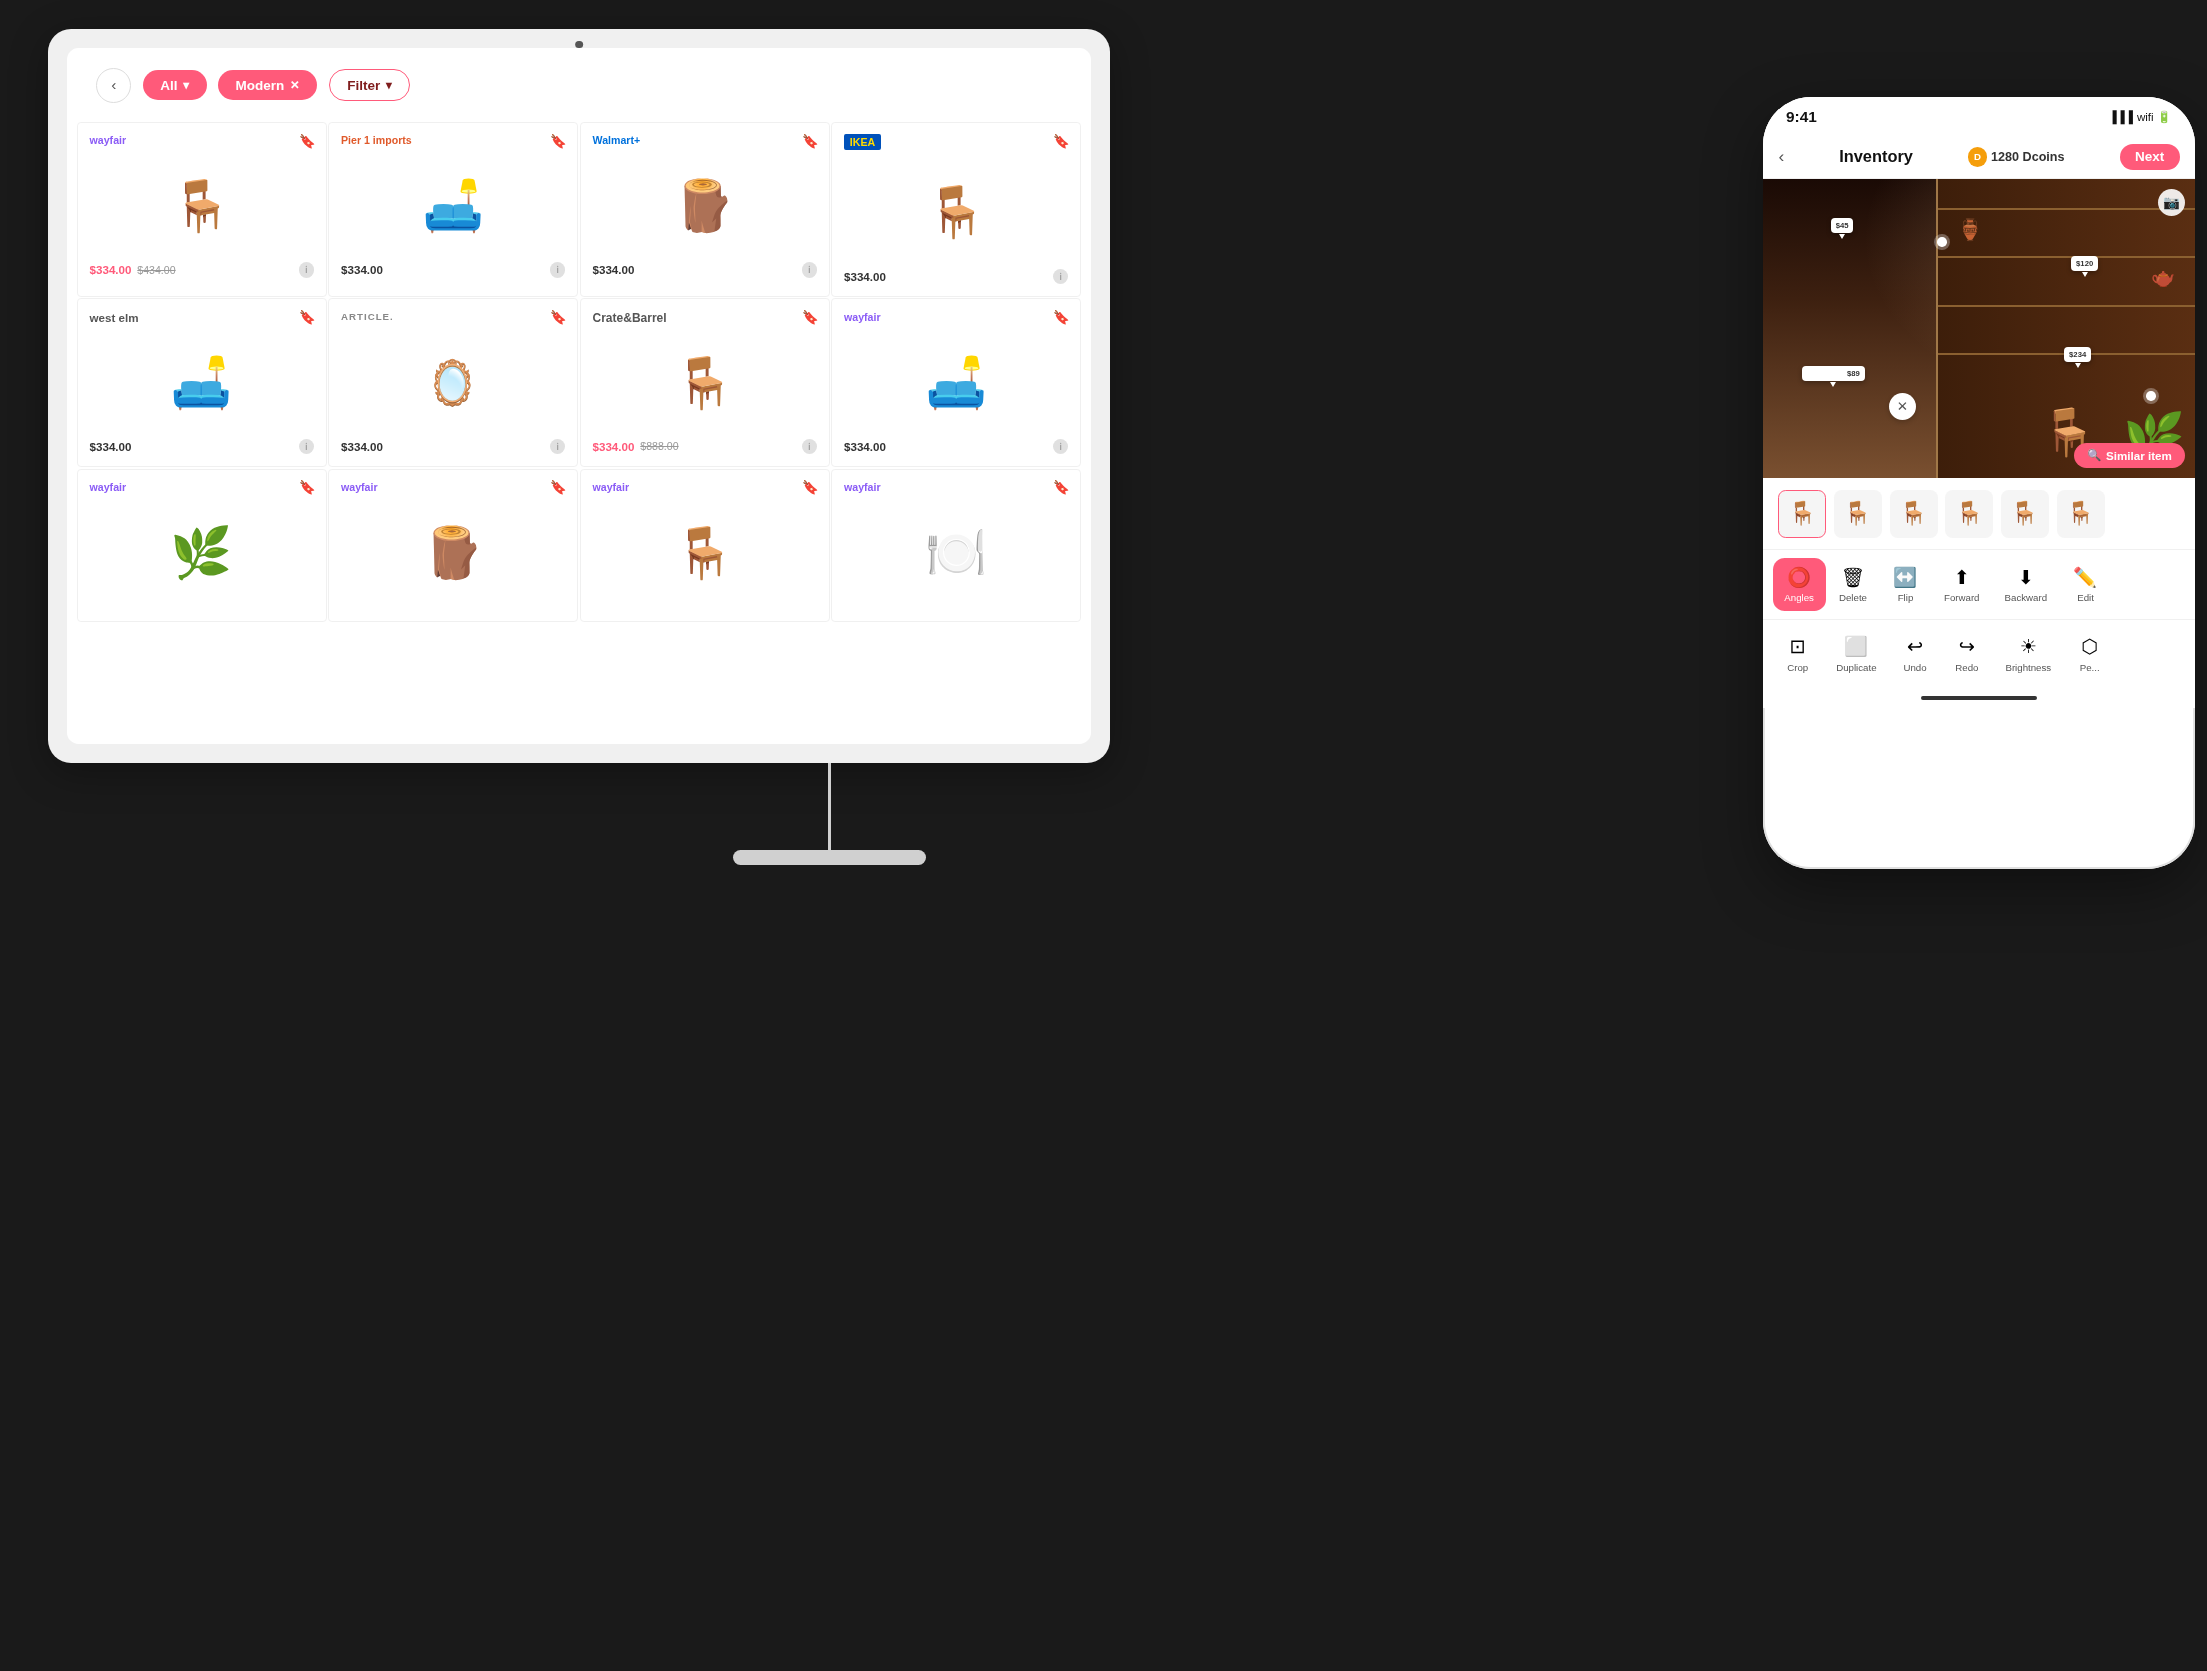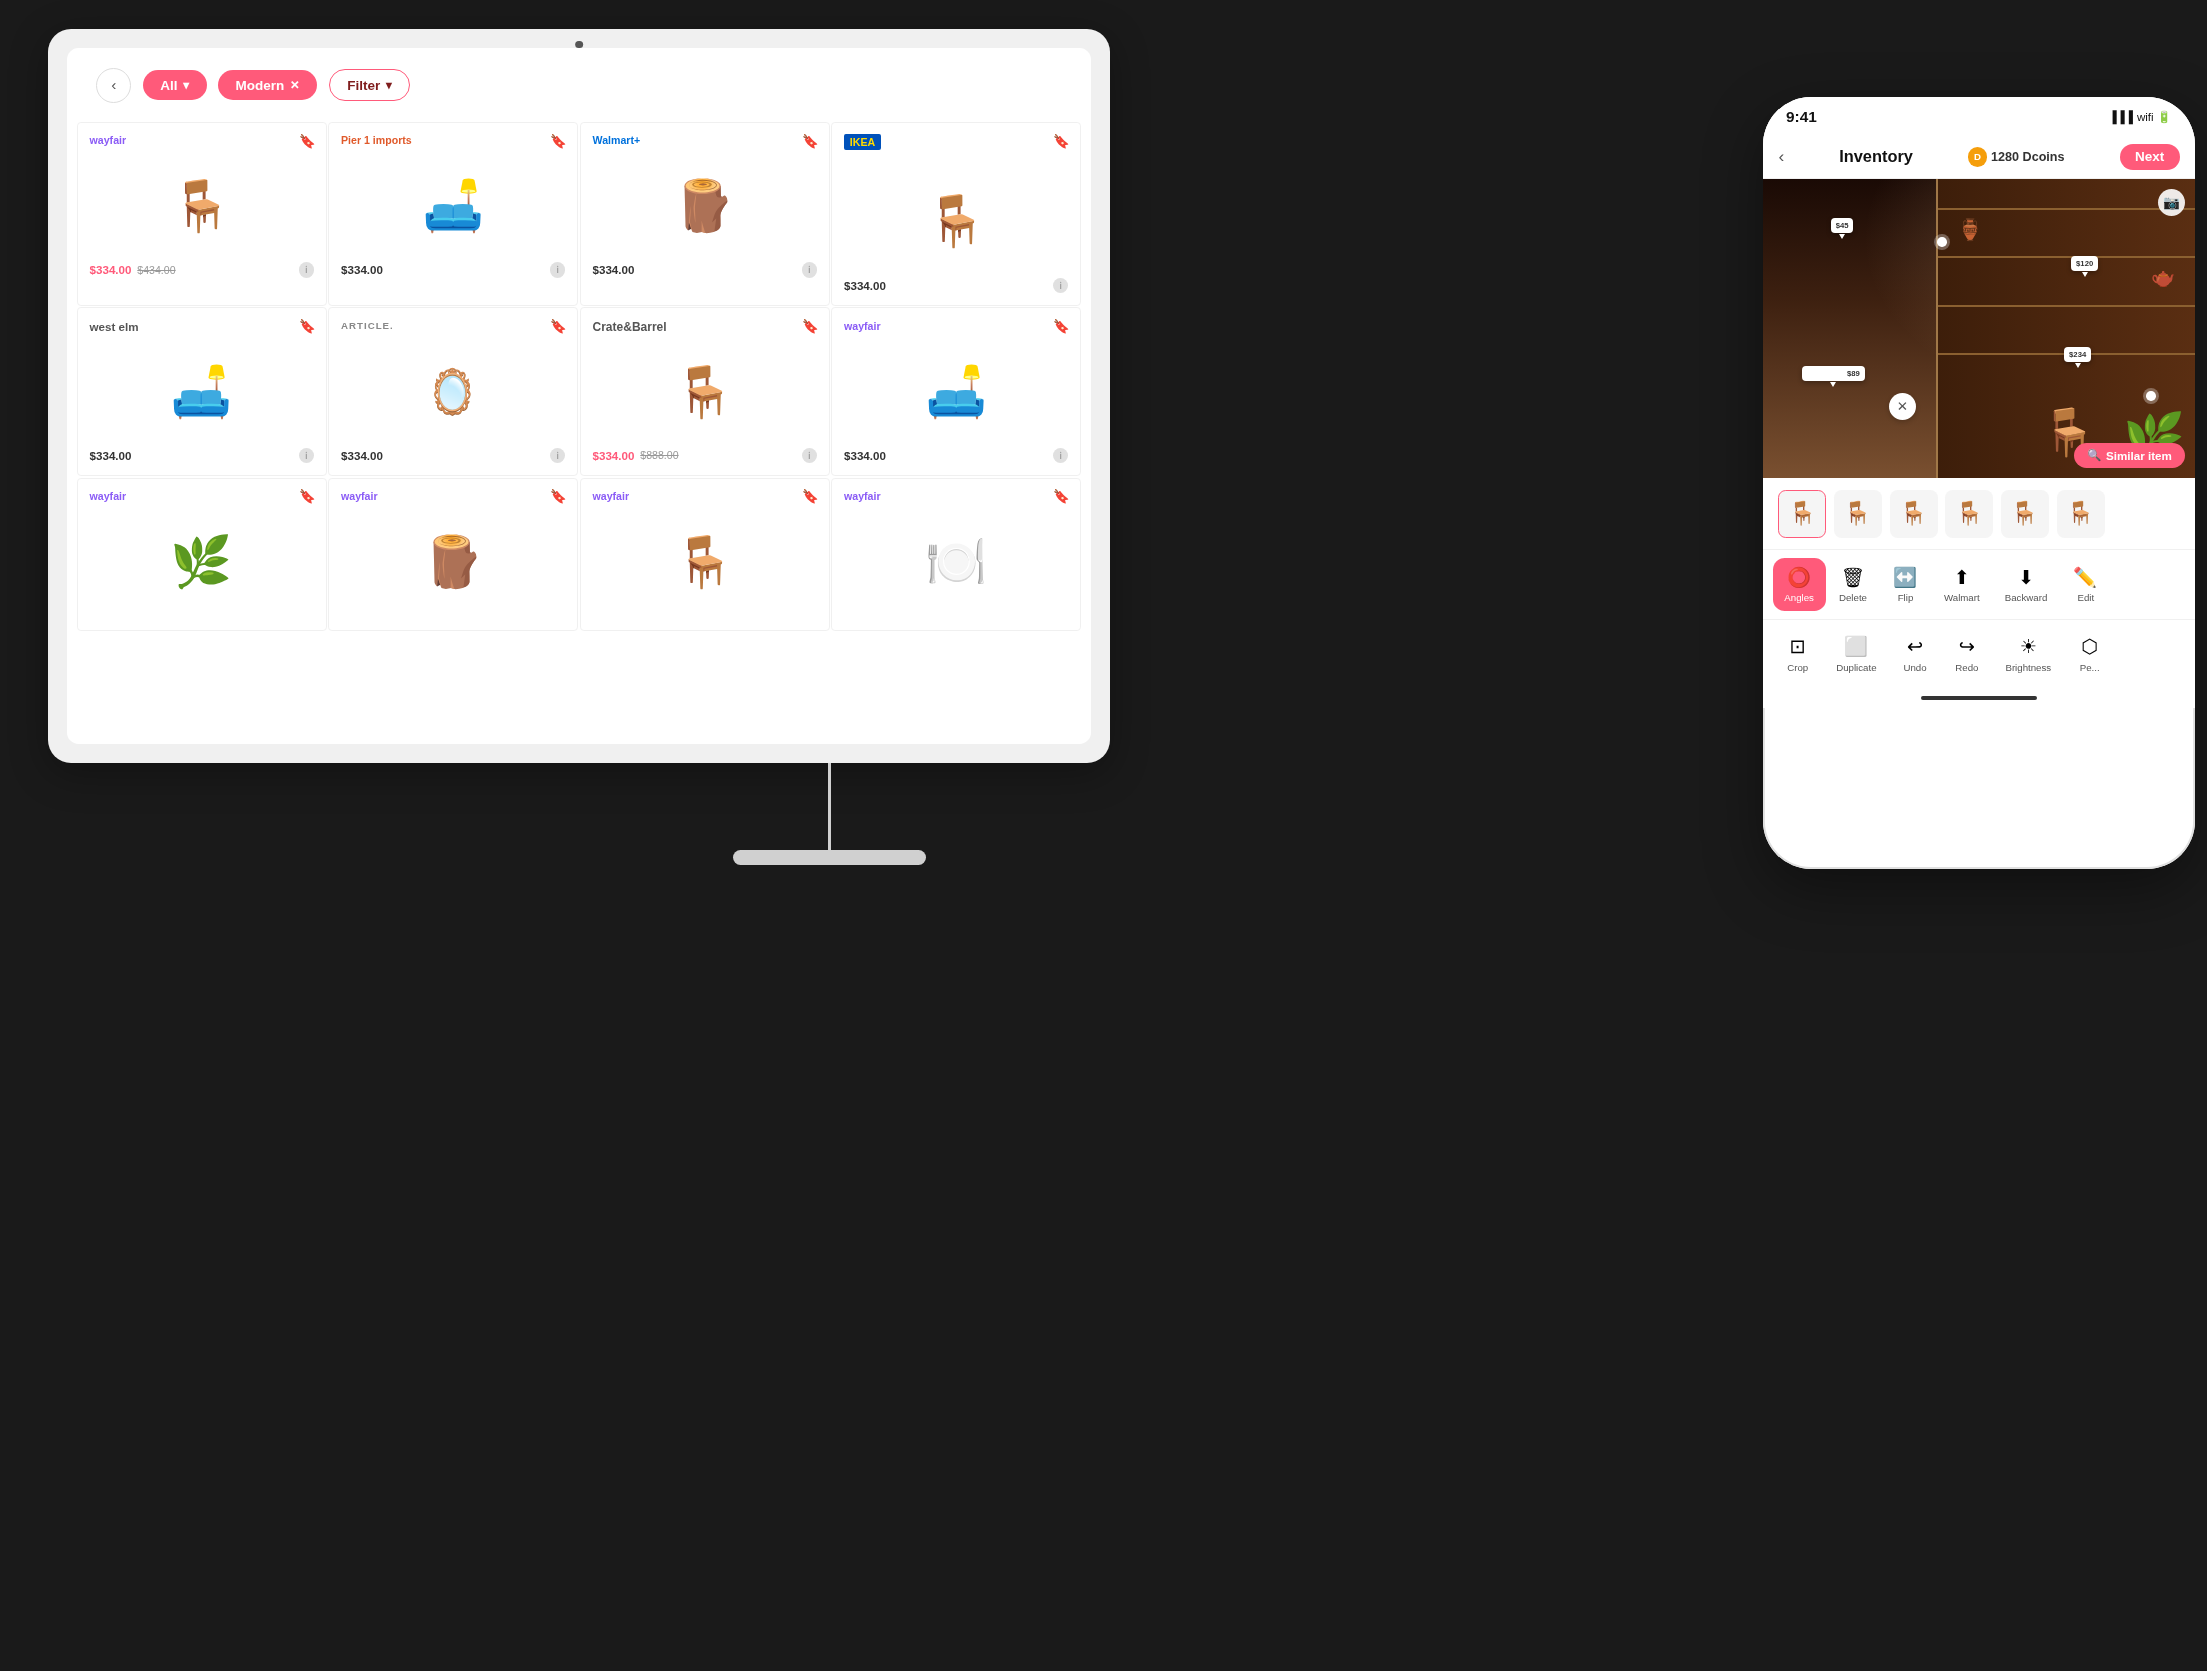--- a/index.html
+++ b/index.html
@@ -477,21 +477,21 @@
           <span class="bookmark-icon">🔖</span>
           <div class="product-img-area">
             <div style="font-size:50px; color:#8B6914;">🪵</div>
           </div>
           <div class="price-row">
             <span class="price-normal">$334.00</span>
             <div class="info-icon">ℹ</div>
           </div>
         </div>
         <div class="product-card">
-          <div style="display:flex;align-items:center;height:15.4px;margin-bottom:23px;">
+          <div style="display:flex;align-items:center;height:15.4px;margin-bottom:14px;">
             <span style="background:#0051ba;color:#ffdb00;padding:1.9px 5.8px;border-radius:1.9px;font-size:10.6px;font-weight:900;">IKEA</span>
           </div>
           <span class="bookmark-icon">🔖</span>
           <div class="product-img-area">
             <div style="font-size:50px;">🪑</div>
           </div>
           <div class="price-row">
             <span class="price-normal">$334.00</span>
             <div class="info-icon">ℹ</div>
           </div>
@@ -656,21 +656,21 @@
       <div class="toolbar-item">
         <div class="toolbar-item-icon">🗑</div>
         <div class="toolbar-item-label">Delete</div>
       </div>
       <div class="toolbar-item">
         <div class="toolbar-item-icon">↔️</div>
         <div class="toolbar-item-label">Flip</div>
       </div>
       <div class="toolbar-item">
         <div class="toolbar-item-icon">⬆</div>
-        <div class="toolbar-item-label">Walmart</div>
+        <div class="toolbar-item-label">Forward</div>
       </div>
       <div class="toolbar-item">
         <div class="toolbar-item-icon">⬇</div>
         <div class="toolbar-item-label">Backward</div>
       </div>
       <div class="toolbar-item">
         <div class="toolbar-item-icon">✏️</div>
         <div class="toolbar-item-label">Edit</div>
       </div>
     </div>

